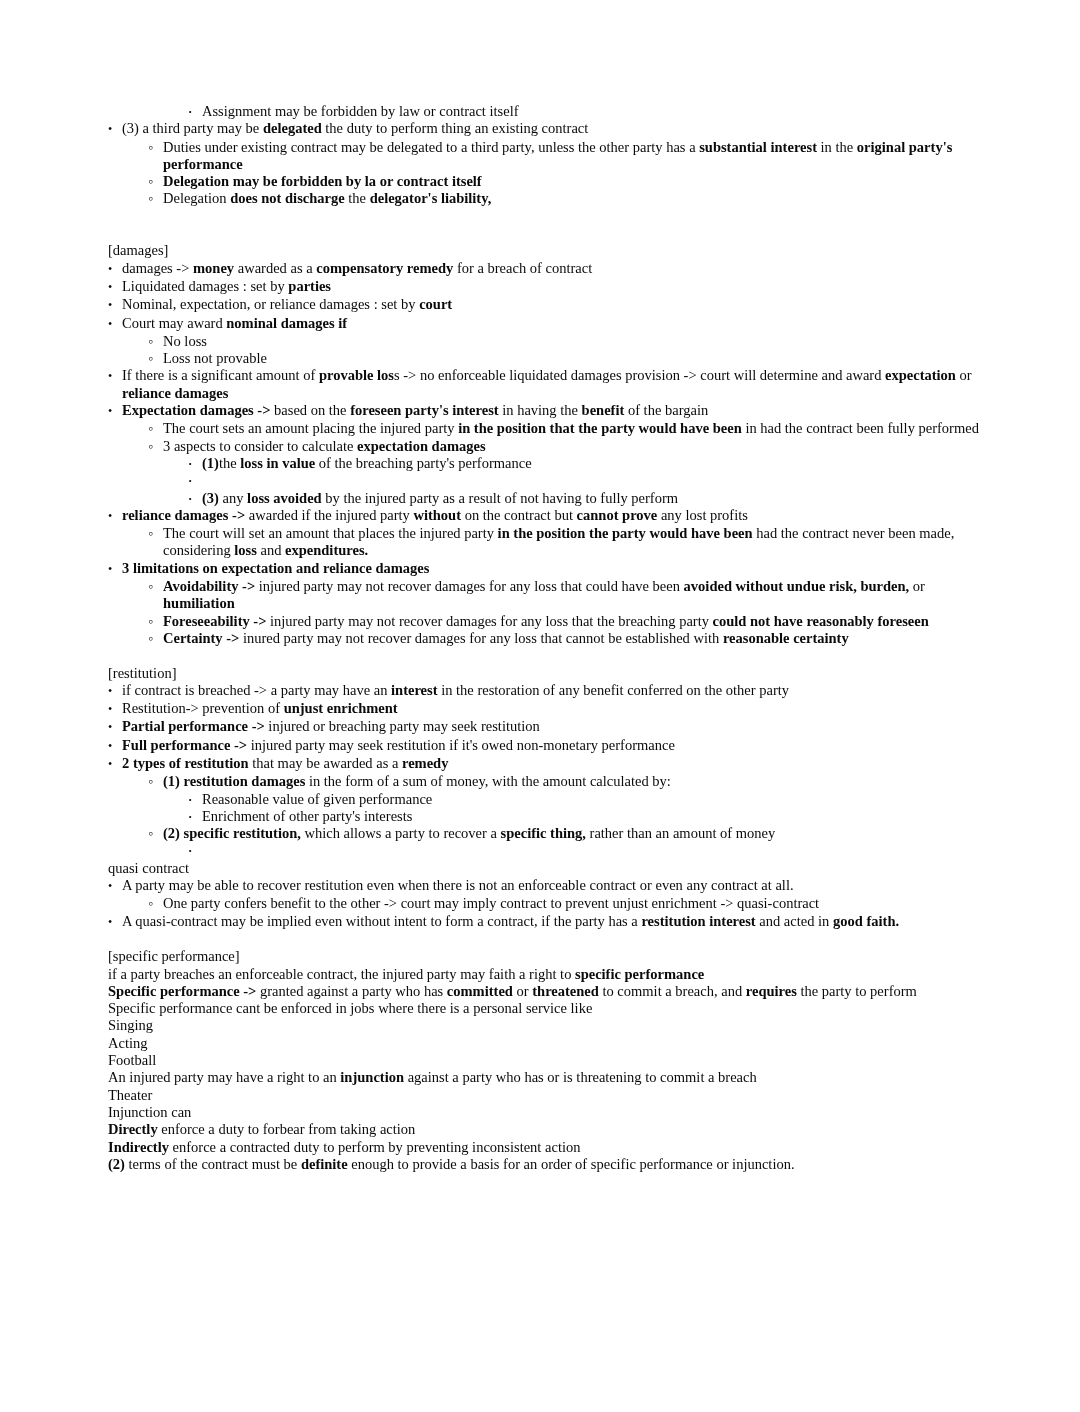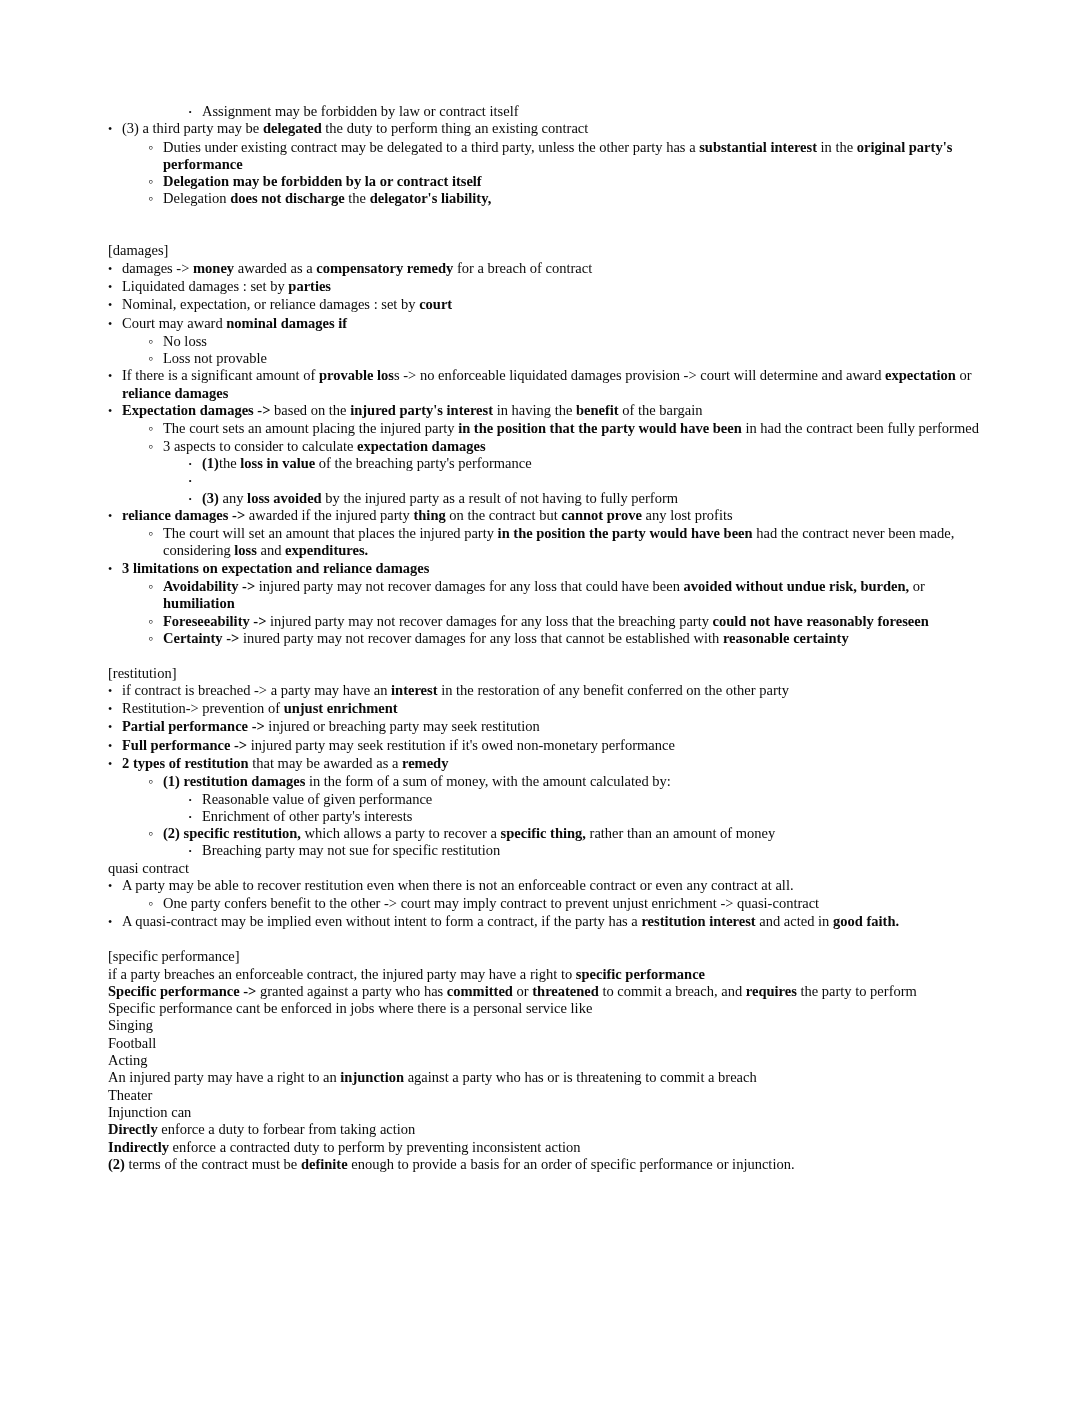--- a/index.html
+++ b/index.html
@@ -106,21 +106,21 @@
       <div class="line li2">
         <span class="marker">◦</span>
         <span class="text"><span>Loss not provable</span></span>
       </div>
       <div class="line li1">
         <span class="marker">•</span>
         <span class="text"><span>If there is a significant amount of </span><span class="b">provable los</span><span>s -&gt; no enforceable liquidated damages provision -&gt; court will determine and award </span><span class="b">expectation</span><span> or </span><span class="b">reliance damages</span></span>
       </div>
       <div class="line li1">
         <span class="marker">•</span>
-        <span class="text"><span class="b">Expectation damages -&gt;</span><span> based on the </span><span class="b">injured party's interest</span><span> in having the </span><span class="b">benefit</span><span> of the bargain</span></span>
+        <span class="text"><span class="b">Expectation damages -&gt;</span><span> based on the </span><span class="b">foreseen party's interest</span><span> in having the </span><span class="b">benefit</span><span> of the bargain</span></span>
       </div>
       <div class="line li2">
         <span class="marker">◦</span>
         <span class="text"><span>The court sets an amount placing the injured party </span><span class="b">in the position that the party would have been</span><span> in had the contract been fully performed</span></span>
       </div>
       <div class="line li2">
         <span class="marker">◦</span>
         <span class="text"><span>3 aspects to consider to calculate </span><span class="b">expectation damages</span></span>
       </div>
       <div class="line li3">
@@ -129,21 +129,21 @@
       </div>
       <div class="line li3">
         <span class="marker">·</span>
       </div>
       <div class="line li3">
         <span class="marker">·</span>
         <span class="text"><span class="b">(3)</span><span> any </span><span class="b">loss avoided</span><span> by the injured party as a result of not having to fully perform</span></span>
       </div>
       <div class="line li1">
         <span class="marker">•</span>
-        <span class="text"><span class="b">reliance damages -&gt;</span><span> awarded if the injured party </span><span class="b">thing</span><span> on the contract but </span><span class="b">cannot prove</span><span> any lost profits</span></span>
+        <span class="text"><span class="b">reliance damages -&gt;</span><span> awarded if the injured party </span><span class="b">without</span><span> on the contract but </span><span class="b">cannot prove</span><span> any lost profits</span></span>
       </div>
       <div class="line li2">
         <span class="marker">◦</span>
         <span class="text"><span>The court will set an amount that places the injured party </span><span class="b">in the position the party would have been</span><span> had the contract never been made, considering </span><span class="b">loss</span><span> and </span><span class="b">expenditures.</span></span>
       </div>
       <div class="line li1">
         <span class="marker">•</span>
         <span class="text"><span class="b">3 limitations on expectation and reliance damages</span></span>
       </div>
       <div class="line li2">
@@ -193,21 +193,20 @@
       <div class="line li3">
         <span class="marker">·</span>
         <span class="text"><span>Enrichment of other party's interests</span></span>
       </div>
       <div class="line li2">
         <span class="marker">◦</span>
         <span class="text"><span class="b">(2) specific restitution,</span><span> which allows a party to recover a </span><span class="b">specific thing,</span><span> rather than an amount of money</span></span>
       </div>
       <div class="line li3">
         <span class="marker">·</span>
-        <span class="text"><span>Breaching party may not sue for specific restitution</span></span>
       </div>
       <div class="line p">
         <span class="text"><span>quasi contract</span></span>
       </div>
       <div class="line li1">
         <span class="marker">•</span>
         <span class="text"><span> A party may be able to recover restitution even when there is not an enforceable contract or even any contract at all.</span></span>
       </div>
       <div class="line li2">
         <span class="marker">◦</span>
@@ -215,36 +214,36 @@
       </div>
       <div class="line li1">
         <span class="marker">•</span>
         <span class="text"><span>A quasi-contract may be implied even without intent to form a contract, if the party has a </span><span class="b">restitution interest</span><span> and acted in </span><span class="b">good faith.</span></span>
       </div>
       <div class="line blank"></div>
       <div class="line p">
         <span class="text"><span>[specific performance]</span></span>
       </div>
       <div class="line p">
-        <span class="text"><span>if a party breaches an enforceable contract, the injured party may have a right to </span><span class="b">specific performance</span></span>
+        <span class="text"><span>if a party breaches an enforceable contract, the injured party may faith a right to </span><span class="b">specific performance</span></span>
       </div>
       <div class="line p">
         <span class="text"><span class="b">Specific performance -&gt;</span><span> granted against a party who has </span><span class="b">committed</span><span> or </span><span class="b">threatened</span><span> to commit a breach, and </span><span class="b">requires</span><span> the party to perform</span></span>
       </div>
       <div class="line p">
         <span class="text"><span>Specific performance cant be enforced in jobs where there is a personal service like</span></span>
       </div>
       <div class="line p">
         <span class="text"><span>Singing</span></span>
       </div>
       <div class="line p">
+        <span class="text"><span>Acting</span></span>
+      </div>
+      <div class="line p">
         <span class="text"><span>Football</span></span>
-      </div>
-      <div class="line p">
-        <span class="text"><span>Acting</span></span>
       </div>
       <div class="line p">
         <span class="text"><span>An injured party may have a right to an </span><span class="b">injunction</span><span> against a party who has or is threatening to commit a breach</span></span>
       </div>
       <div class="line p">
         <span class="text"><span>Theater</span></span>
       </div>
       <div class="line p">
         <span class="text"><span>Injunction can</span></span>
       </div>

